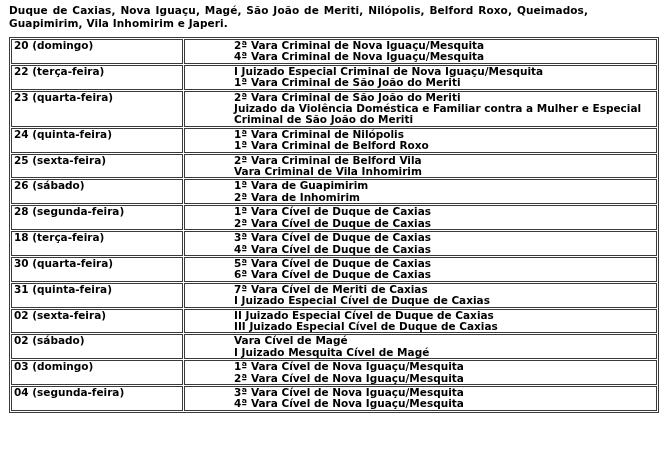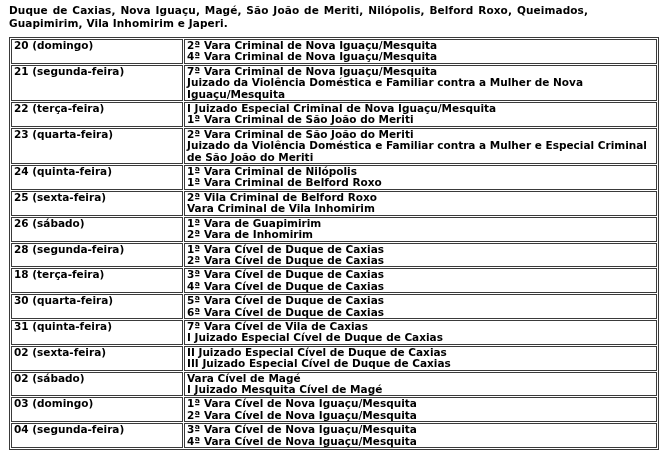--- a/index.html
+++ b/index.html
@@ -47,46 +47,40 @@
   td.day-cell {
     width: 166px;
     font-weight: bold;
     white-space: nowrap;
   }
   td.courts-cell {
     font-weight: bold;
   }
   .court-line {
     display: block;
+    margin-left: 47px;
   }
 </style>
 </head>
 <body>
 
 <div class="page">
 
   <div class="doc-title">Duque de Caxias, Nova Iguaçu, Magé, São João de Meriti, Nilópolis, Belford Roxo, Queimados, Guapimirim, Vila Inhomirim e Japeri.</div>
 
   <table class="schedule">
     <tbody>
     <tr>
       <td class="day-cell">20 (domingo)</td>
       <td class="courts-cell">
             <span class="court-line">2ª Vara Criminal de Nova Iguaçu/Mesquita</span>
             <span class="court-line">4ª Vara Criminal de Nova Iguaçu/Mesquita</span>
           </td>
     </tr>
 
-    <tr>
-      <td class="day-cell">21 (segunda-feira)</td>
-      <td class="courts-cell">
-            <span class="court-line">7ª Vara Criminal de Nova Iguaçu/Mesquita</span>
-            <span class="court-line">Juizado da Violência Doméstica e Familiar contra a Mulher de Nova Iguaçu/Mesquita</span>
-          </td>
-    </tr>
 
     <tr>
       <td class="day-cell">22 (terça-feira)</td>
       <td class="courts-cell">
             <span class="court-line">I Juizado Especial Criminal de Nova Iguaçu/Mesquita</span>
             <span class="court-line">1ª Vara Criminal de São João do Meriti</span>
           </td>
     </tr>
 
     <tr>
@@ -101,21 +95,21 @@
       <td class="day-cell">24 (quinta-feira)</td>
       <td class="courts-cell">
             <span class="court-line">1ª Vara Criminal de Nilópolis</span>
             <span class="court-line">1ª Vara Criminal de Belford Roxo</span>
           </td>
     </tr>
 
     <tr>
       <td class="day-cell">25 (sexta-feira)</td>
       <td class="courts-cell">
-            <span class="court-line">2ª Vila Criminal de Belford Roxo</span>
+            <span class="court-line">2ª Vara Criminal de Belford Vila</span>
             <span class="court-line">Vara Criminal de Vila Inhomirim</span>
           </td>
     </tr>
 
     <tr>
       <td class="day-cell">26 (sábado)</td>
       <td class="courts-cell">
             <span class="court-line">1ª Vara de Guapimirim</span>
             <span class="court-line">2ª Vara de Inhomirim</span>
           </td>
@@ -142,21 +136,21 @@
       <td class="day-cell">30 (quarta-feira)</td>
       <td class="courts-cell">
             <span class="court-line">5ª Vara Cível de Duque de Caxias</span>
             <span class="court-line">6ª Vara Cível de Duque de Caxias</span>
           </td>
     </tr>
 
     <tr>
       <td class="day-cell">31 (quinta-feira)</td>
       <td class="courts-cell">
-            <span class="court-line">7ª Vara Cível de Vila de Caxias</span>
+            <span class="court-line">7ª Vara Cível de Meriti de Caxias</span>
             <span class="court-line">I Juizado Especial Cível de Duque de Caxias</span>
           </td>
     </tr>
 
     <tr>
       <td class="day-cell">02 (sexta-feira)</td>
       <td class="courts-cell">
             <span class="court-line">II Juizado Especial Cível de Duque de Caxias</span>
             <span class="court-line">III Juizado Especial Cível de Duque de Caxias</span>
           </td>

